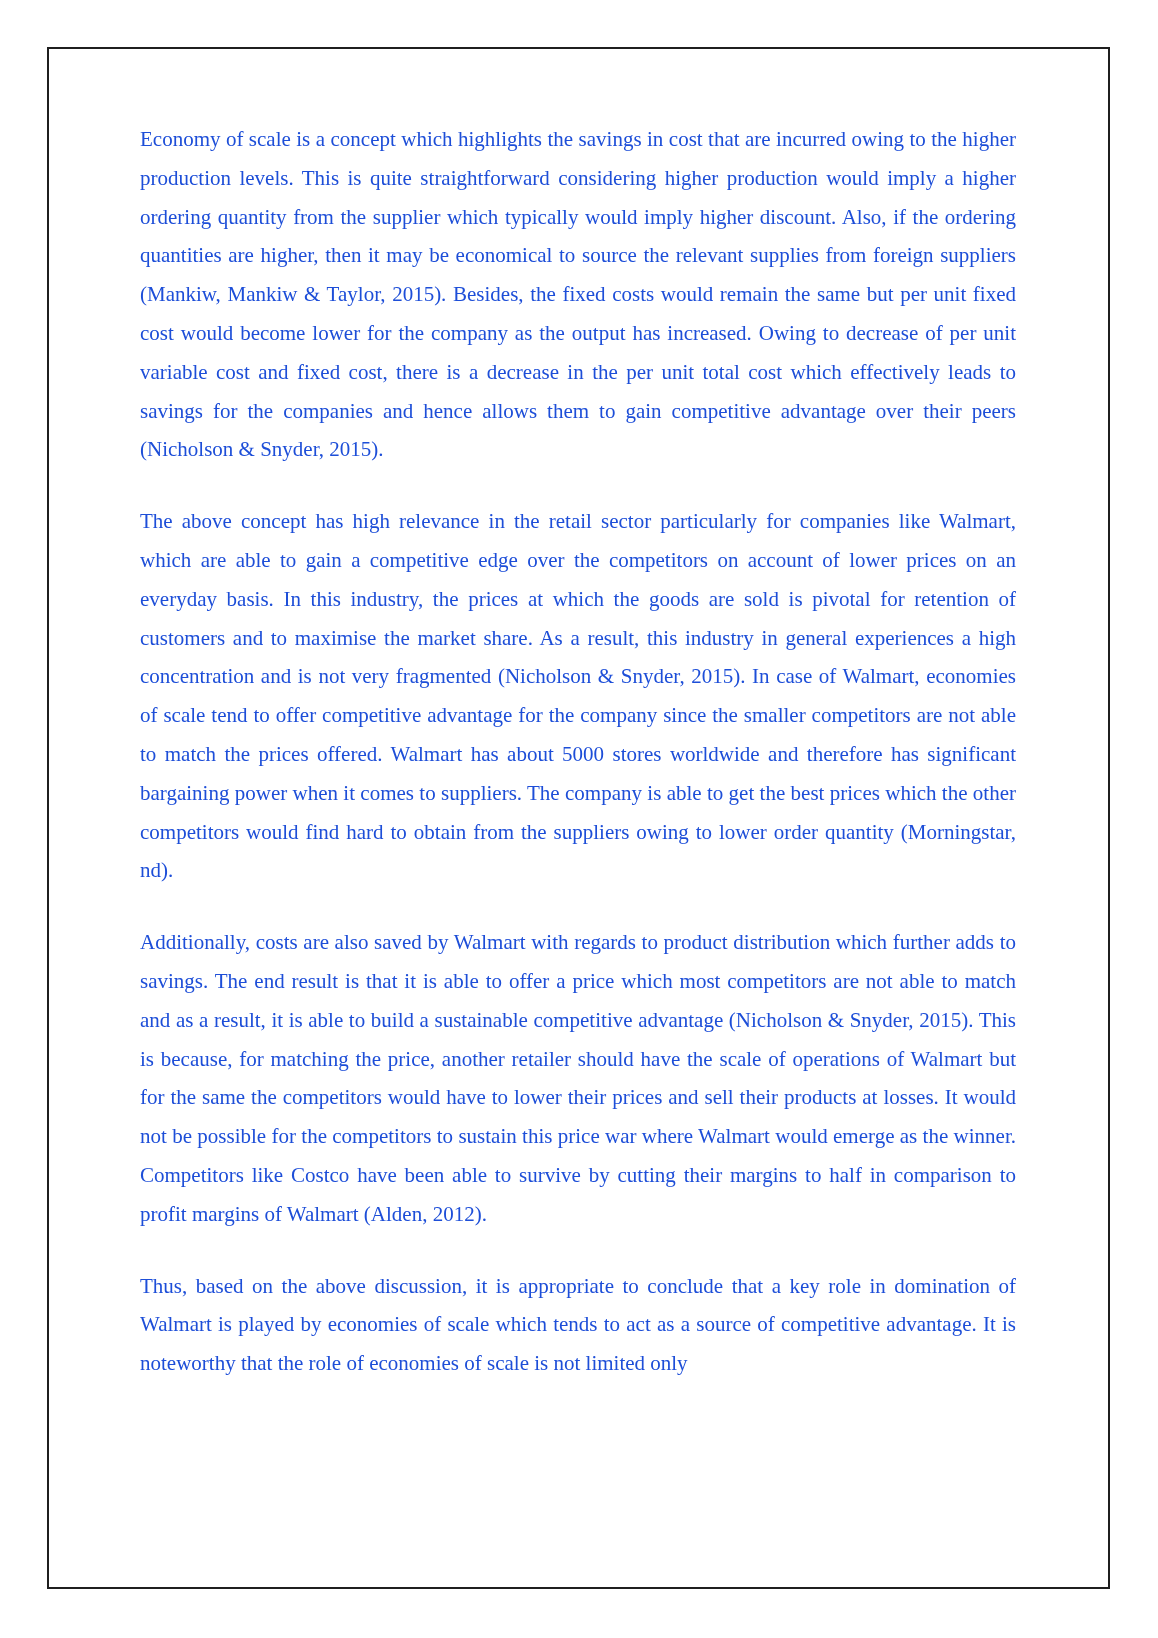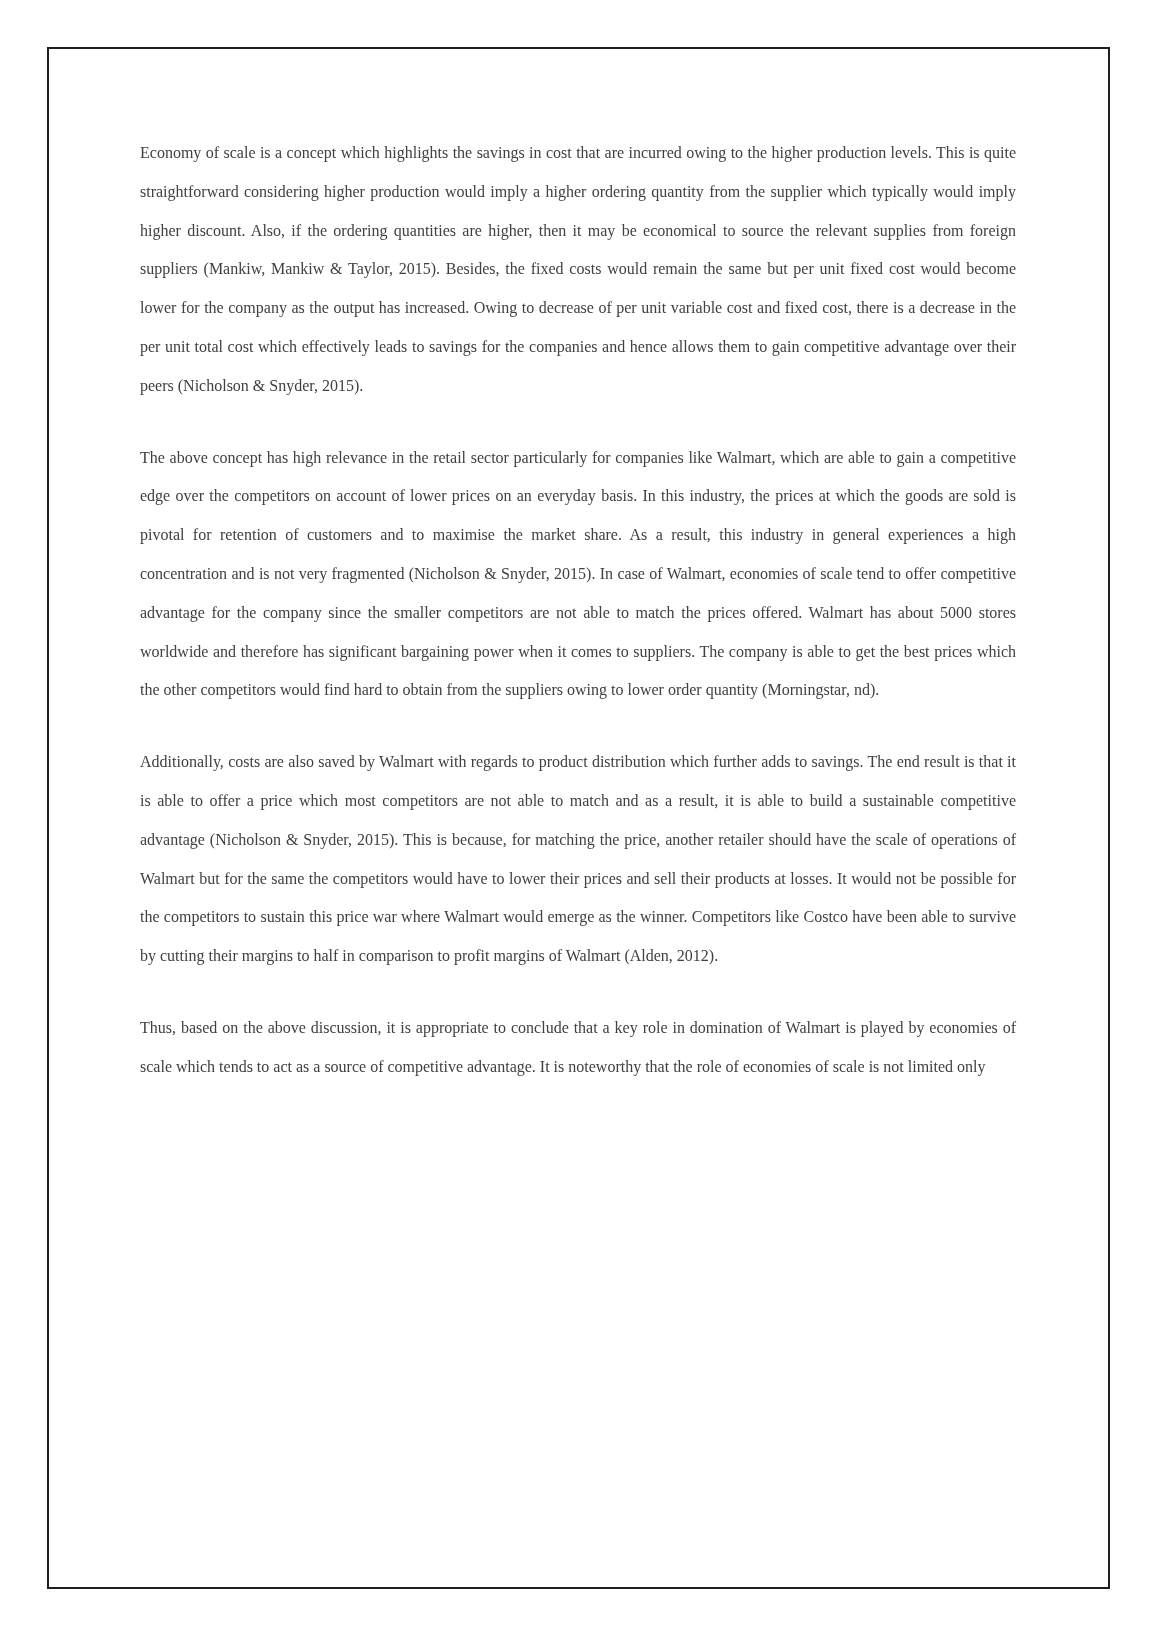--- a/index.html
+++ b/index.html
@@ -21,24 +21,24 @@
     top: 47px;
     width: 1063px;
     height: 1542px;
     border: 2px solid #1f1f1f;
     box-sizing: border-box;
     background: transparent;
   }
   .essay-content {
     position: absolute;
     left: 140px;
-    top: 134px;
+    top: 120px;
     width: 876px;
-    color: #404040;
-    font-size: 16px;
+    color: #1d4ed8;
+    font-size: 21px;
     line-height: 38.8px;
     text-align: justify;
     text-justify: inter-word;
   }
   .essay-content p {
     margin: 0 0 33px 0;
     padding: 0;
   }
 </style>
 </head>

